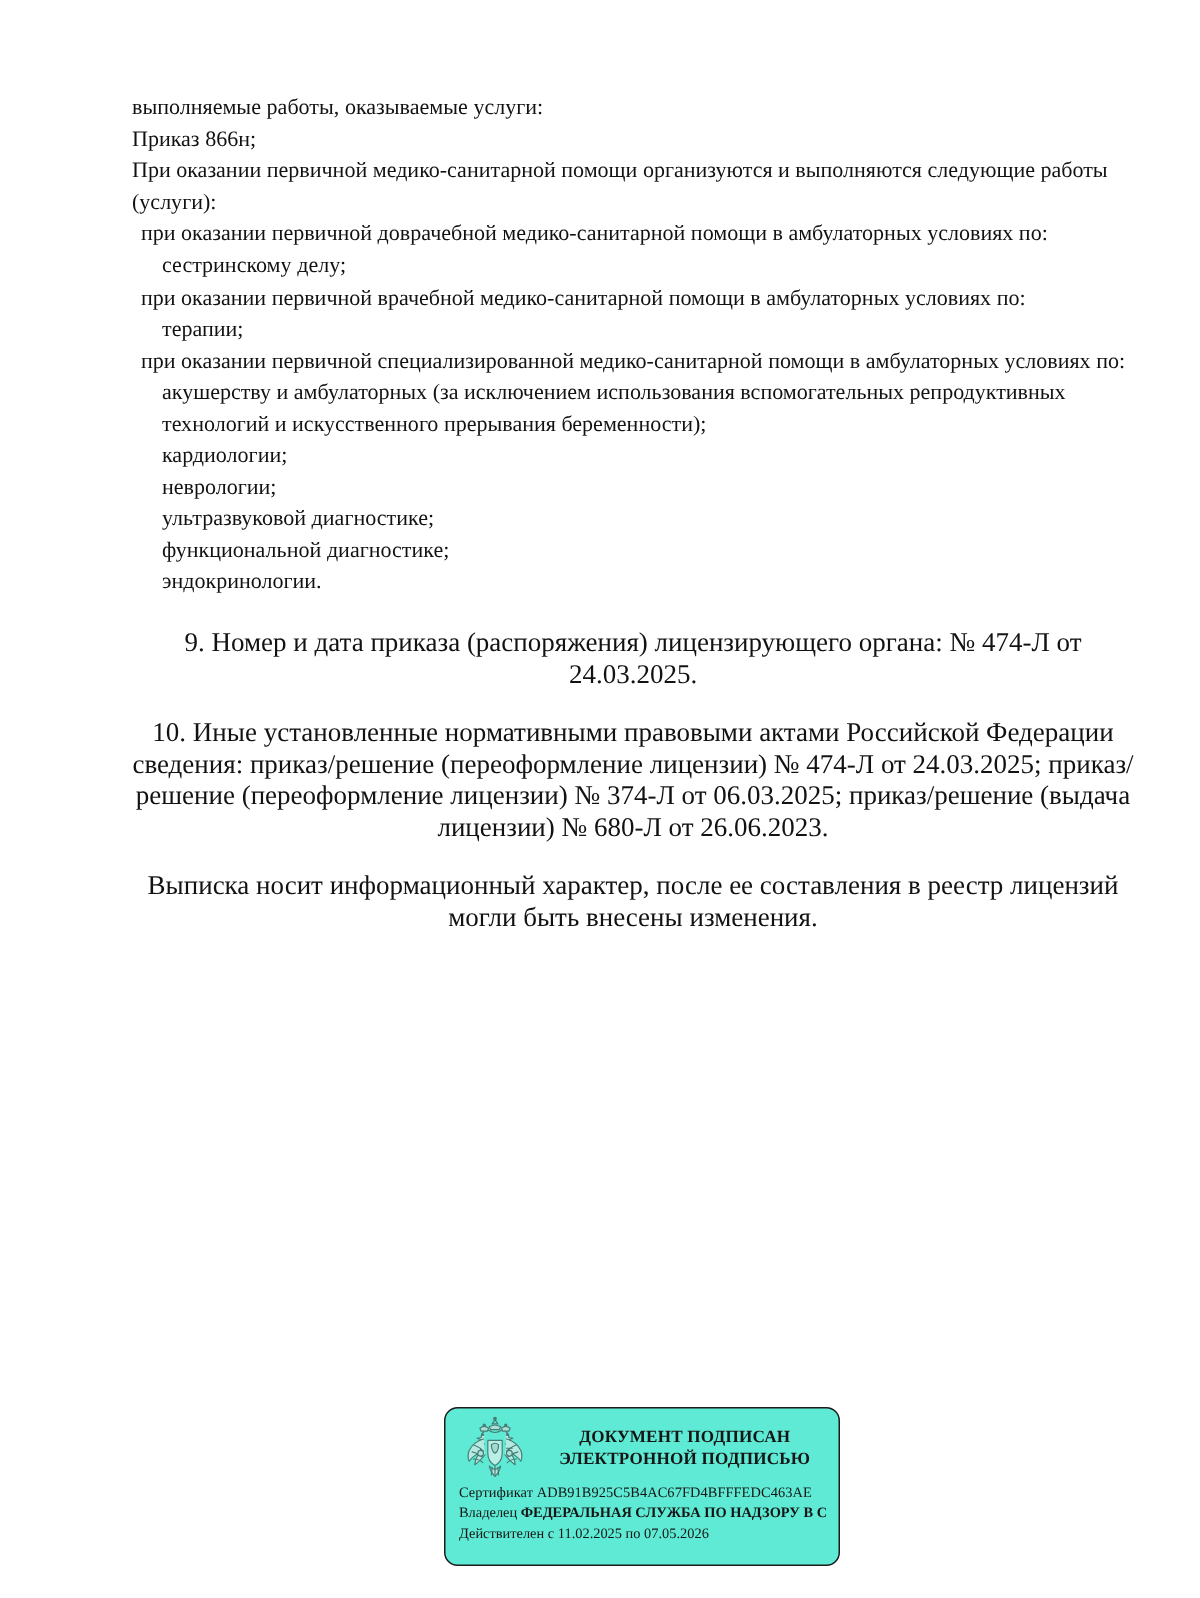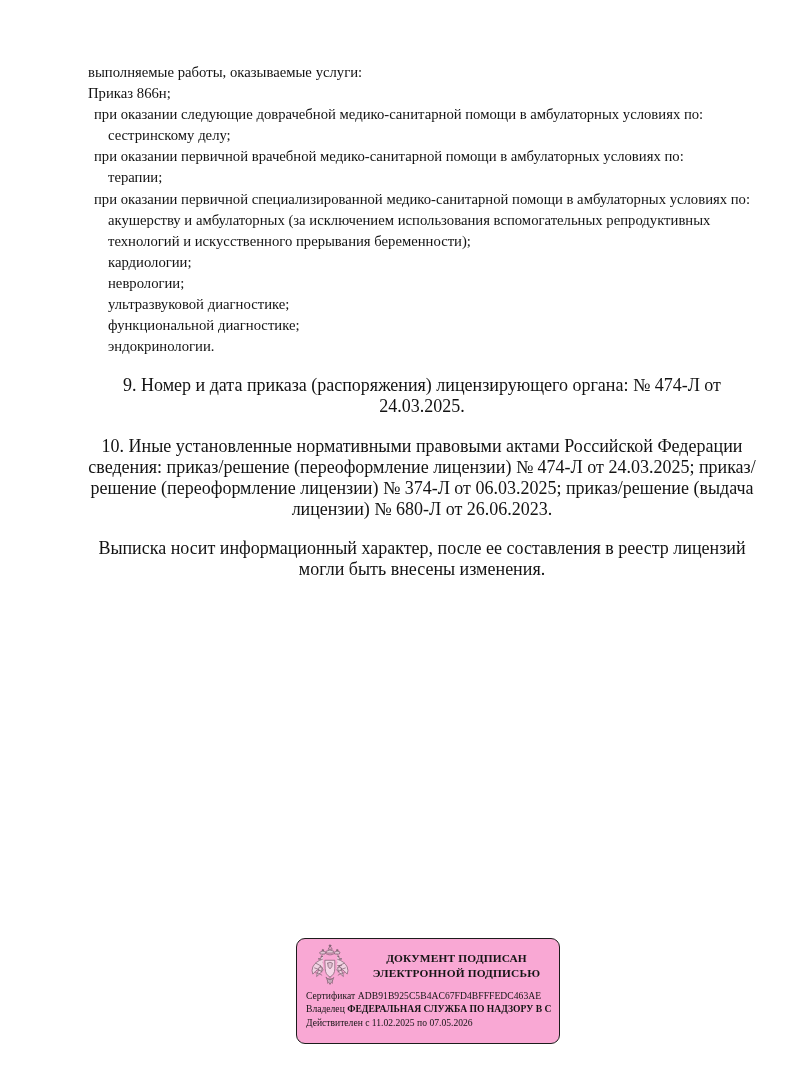--- a/index.html
+++ b/index.html
@@ -61,21 +61,21 @@
   
   .stamp {
     position: absolute;
     left: 296px;
     top: 938px;
     width: 264px;
     height: 106px;
     border: 1.3px solid #1c1c1c;
     border-radius: 9px;
     box-sizing: border-box;
-    background: #f9a8d4;
+    background: #5eead4;
     overflow: hidden;
   }
   .stamp-top {
     display: flex;
     align-items: center;
     padding: 7px 0 4px 9px;
     height: 50px;
     box-sizing: border-box;
   }
   .emblem {
@@ -113,22 +113,23 @@
 <body>
 
 <div class="page">
 
   <div class="content">
 
     <div class="line ind-0">выполняемые работы, оказываемые услуги:</div>
 
     <div class="line ind-0">Приказ 866н;</div>
 
-
-    <div class="flow ind-1">при оказании следующие доврачебной медико-санитарной помощи в амбулаторных условиях по:</div>
+    <div class="flow ind-0">При оказании первичной медико-санитарной помощи организуются и выполняются следующие работы (услуги):</div>
+
+    <div class="flow ind-1">при оказании первичной доврачебной медико-санитарной помощи в амбулаторных условиях по:</div>
     <div class="line ind-2">сестринскому делу;</div>
 
     <div class="flow ind-1">при оказании первичной врачебной медико-санитарной помощи в амбулаторных условиях по:</div>
     <div class="line ind-2">терапии;</div>
 
     <div class="flow ind-1">при оказании первичной специализированной медико-санитарной помощи в амбулаторных условиях по:</div>
     <div class="flow ind-2">акушерству и амбулаторных (за исключением использования вспомогательных репродуктивных технологий и искусственного прерывания беременности);</div>
     <div class="line ind-2">кардиологии;</div>
     <div class="line ind-2">неврологии;</div>
     <div class="line ind-2">ультразвуковой диагностике;</div>

